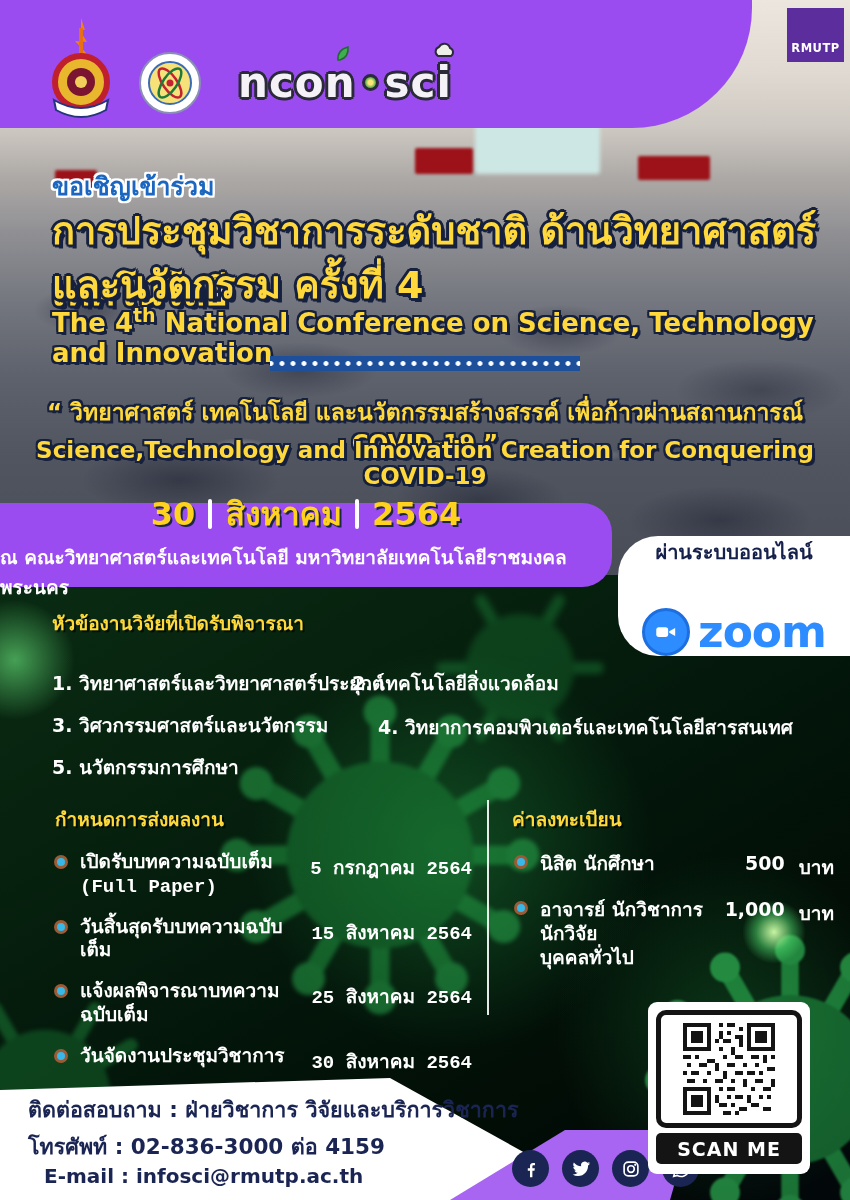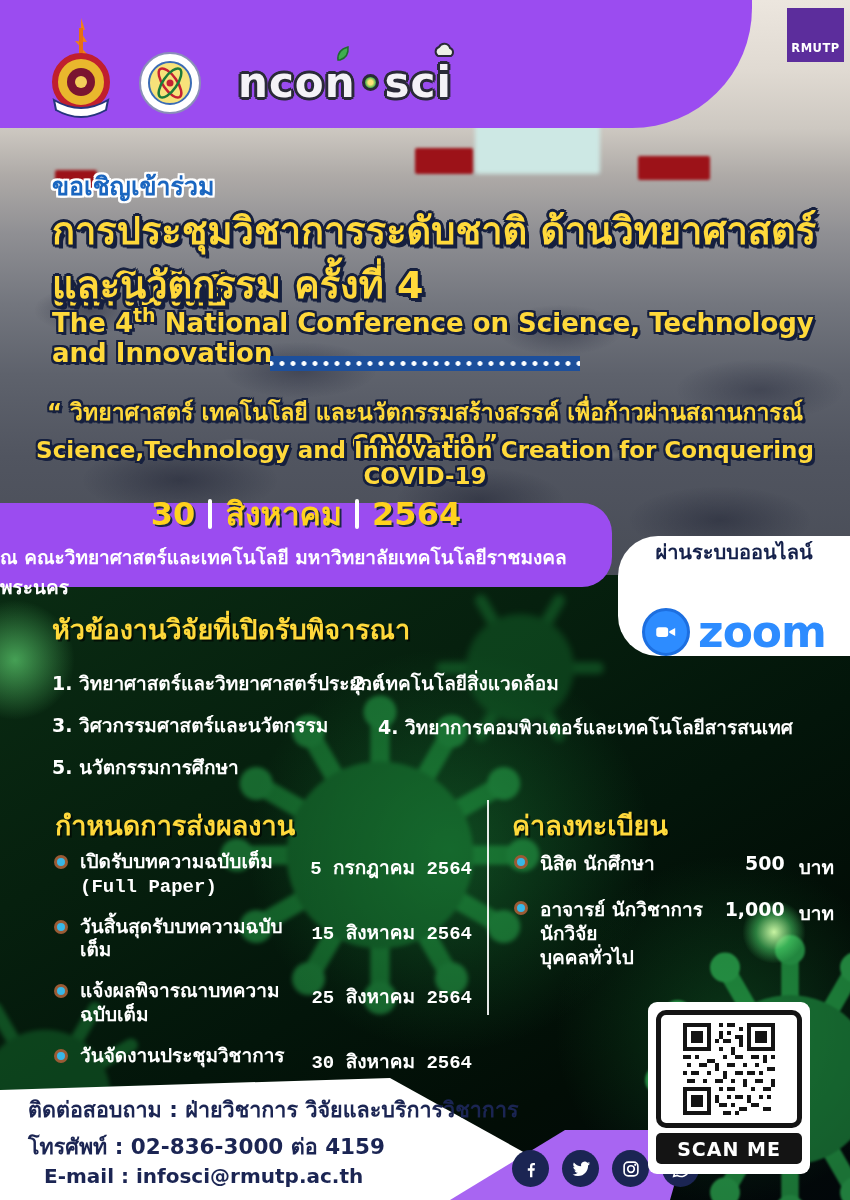--- a/index.html
+++ b/index.html
@@ -87,21 +87,21 @@
   .g1{left:230px;top:630px;width:440px;height:440px;background:radial-gradient(circle,rgba(44,190,84,.30),transparent 65%);}
   .g2{left:540px;top:840px;width:380px;height:380px;background:radial-gradient(circle,rgba(34,160,72,.28),transparent 65%);}
   .g3{left:742px;top:900px;width:64px;height:64px;background:radial-gradient(circle,rgba(210,255,170,.95),rgba(80,220,110,.5) 40%,transparent 70%);}
   .g4{left:-50px;top:595px;width:130px;height:130px;background:radial-gradient(circle,rgba(110,240,130,.6),transparent 65%);}
   .virus{position:absolute;}
   .v1{left:215px;top:690px;width:330px;height:330px;opacity:.45;filter:blur(2px);}
   .v2{left:640px;top:930px;width:300px;height:300px;opacity:.6;filter:blur(1px);}
   .v3{left:430px;top:578px;width:180px;height:180px;opacity:.3;filter:blur(3px);}
   .v4{left:-70px;top:980px;width:230px;height:230px;opacity:.35;filter:blur(2px);}
 
-  .sec-head{font-size:27px;font-weight:800;color:#ffd93b;text-shadow:2px 2px rgba(0,0,0,.6);}
+  .sec-head{font-size:19px;font-weight:800;color:#ffd93b;text-shadow:2px 2px rgba(0,0,0,.6);}
   .topics-head{left:52px;top:608px;}
   .topic{color:#fff;font-weight:700;font-size:19px;}
   .tp1{left:52px;top:668px;} .tp2{left:352px;top:668px;}
   .tp3{left:52px;top:710px;} .tp4{left:378px;top:712px;}
   .tp5{left:52px;top:752px;}
 
   .sched-head{left:55px;top:804px;}
   .sched{left:52px;top:852px;width:420px;font-family:Liberation Mono, monospace;}
   .srow{display:flex;align-items:flex-start;margin-bottom:17px;}
   .bullet{flex:none;width:14px;height:14px;border-radius:50%;background:#38b8e8;border:3px solid #9a5b35;margin:3px 12px 0 2px;}

